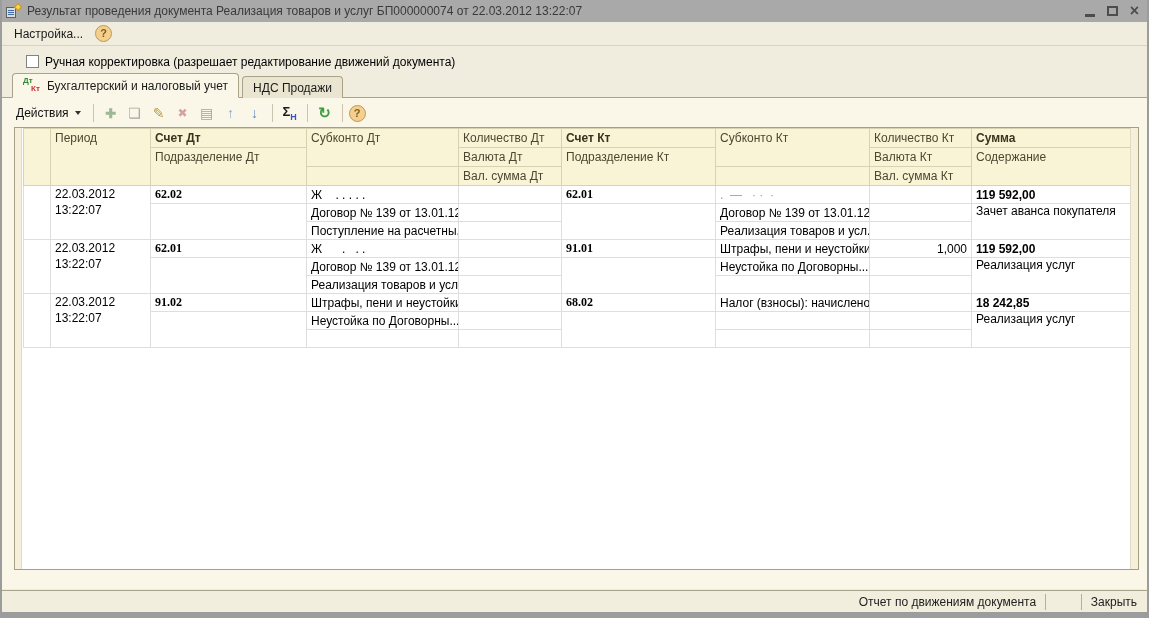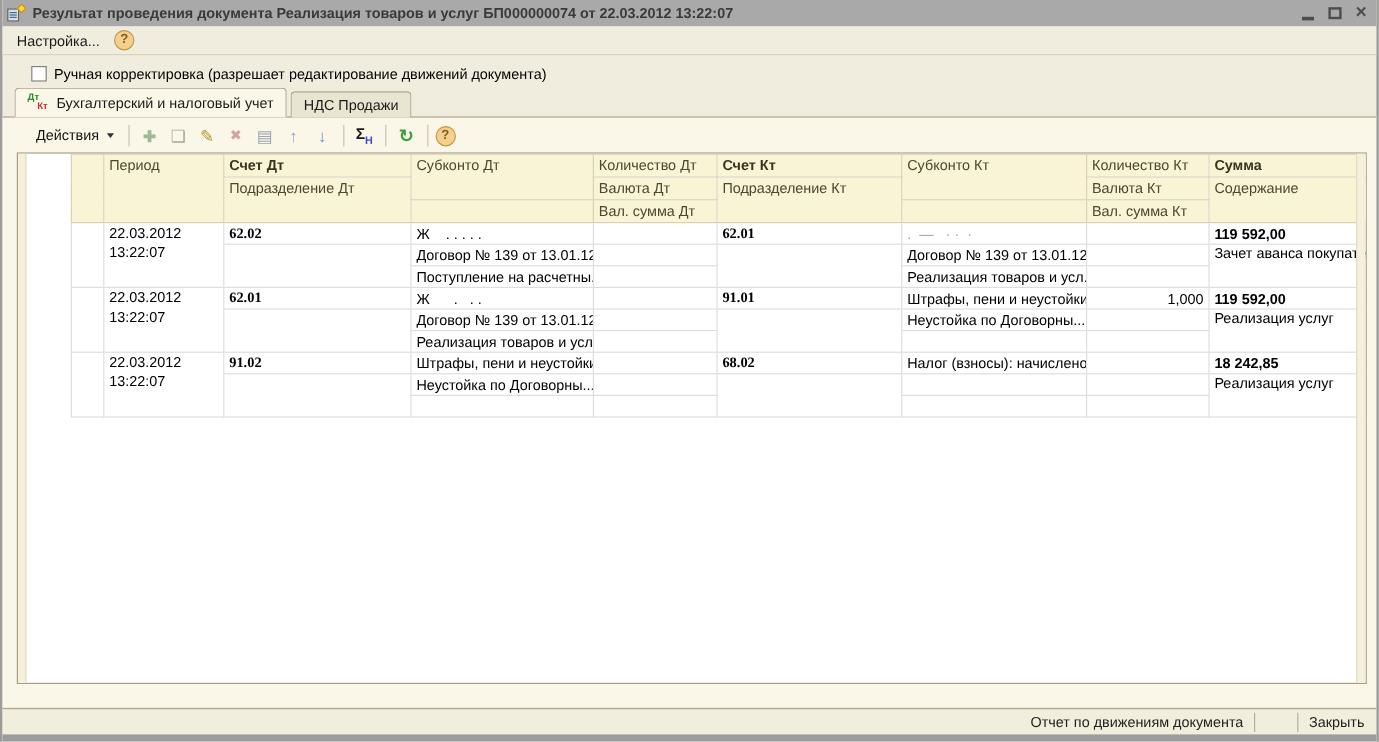--- a/index.html
+++ b/index.html
@@ -28,21 +28,21 @@
   }
   .app-icon .doc::before {
     content:""; position:absolute; left:1px; top:2px; width:6px; height:1px;
     background:#3a6ea5; box-shadow:0 2px 0 #3a6ea5, 0 4px 0 #3a6ea5;
   }
   .app-icon .spark {
     position:absolute; right:0; top:0; width:6px; height:6px;
     background:#ffd24a; border:1px solid #b8912a; transform:rotate(45deg);
   }
   .title-text {
-    flex:1; font-weight:bold; color:#3a3a3a;
+    flex:1; font-weight:normal; color:#3a3a3a;
     white-space:nowrap; overflow:hidden; text-overflow:ellipsis;
   }
   .win-controls { display:flex; align-items:center; gap:12px; color:#4d4d4d; }
   .wc-min { width:10px; height:3px; background:#4d4d4d; margin-top:8px; }
   .wc-max { width:11px; height:10px; border:2px solid #4d4d4d; background:transparent; }
   .wc-close { font-size:16px; font-weight:bold; line-height:14px; }
   
   .menubar {
     height:24px; display:flex; align-items:center; gap:8px; padding:0 8px;
     background:#f0edde; border-bottom:1px solid #d9d4bd;
@@ -68,39 +68,39 @@
   .tab.active { height:25px; background:#fbf7e8; border-bottom:1px solid #fbf7e8; }
   .dtkt { position:relative; width:19px; height:17px; flex:0 0 auto; font-size:8px; font-weight:bold; line-height:8px; }
   .dtkt .dt { position:absolute; left:0; top:0; }
   .dtkt .kt { position:absolute; left:8px; top:8px; }
   .dtkt-green .dt { color:#2f8a2f; } .dtkt-green .kt { color:#c23232; }
   
   .tabpage {
     position:relative; z-index:1; height:492px;
     background:#fbf7e8; border-top:1px solid #a9a38a;
   }
-  .toolbar { display:flex; align-items:center; padding:5px 24px 4px; gap:2px; }
+  .toolbar { display:flex; align-items:center; padding:5px 10px 4px; gap:2px; }
   .actions-btn { display:flex; align-items:center; gap:6px; padding:2px 6px 2px 4px; color:#111; }
   .caret { width:0; height:0; border-left:3px solid transparent; border-right:3px solid transparent; border-top:4px solid #333; }
   .tb-sep { width:1px; height:18px; background:#c9c4ab; margin:0 4px; }
   .tb-btn { width:22px; height:20px; display:flex; align-items:center; justify-content:center; font-size:14px; }
   .ic-add    { color:#9db895; font-size:13px; font-weight:bold; }
   .ic-copy   { color:#a8a89e; }
   .ic-edit   { color:#b09a3e; }
   .ic-del    { color:#d4a2a2; font-size:12px; }
   .ic-save   { color:#9aa4b2; }
   .ic-up     { color:#87a9cf; font-weight:bold; }
   .ic-down   { color:#5f8cc4; font-weight:bold; }
   .ic-sum    { color:#1a1a1a; font-weight:bold; font-size:13px; }
   .ic-sum sub{ color:#3a50c8; font-size:9px; font-weight:bold; }
   .ic-refresh{ color:#3f9e3f; font-weight:bold; font-size:15px; }
   
   .grid-frame {
     position:relative; margin:0 8px 0 12px; height:443px;
-    background:#ffffff; border:1px solid #a59f83; overflow:hidden;padding-left:36px;
+    background:#ffffff; border:1px solid #a59f83; overflow:hidden;
   }
   .strip-l { position:absolute; left:0; top:0; bottom:0; width:7px; background:#f6f0da; border-right:1px solid #e0dbc6; }
   .strip-r { position:absolute; right:0; top:0; bottom:0; width:8px; background:#f6f0da; border-left:1px solid #e0dbc6; }
   table.grid { border-collapse:collapse; table-layout:fixed; margin-left:8px; width:1107px; }
   table.grid td { overflow:hidden; white-space:pre; padding:0 4px; }
   thead td {
     background:#faf4d6; border:1px solid #d8d2b3;
     color:#4c4732; height:19px; vertical-align:middle;
   }
   thead td.hb { font-weight:bold; color:#38341f; }

